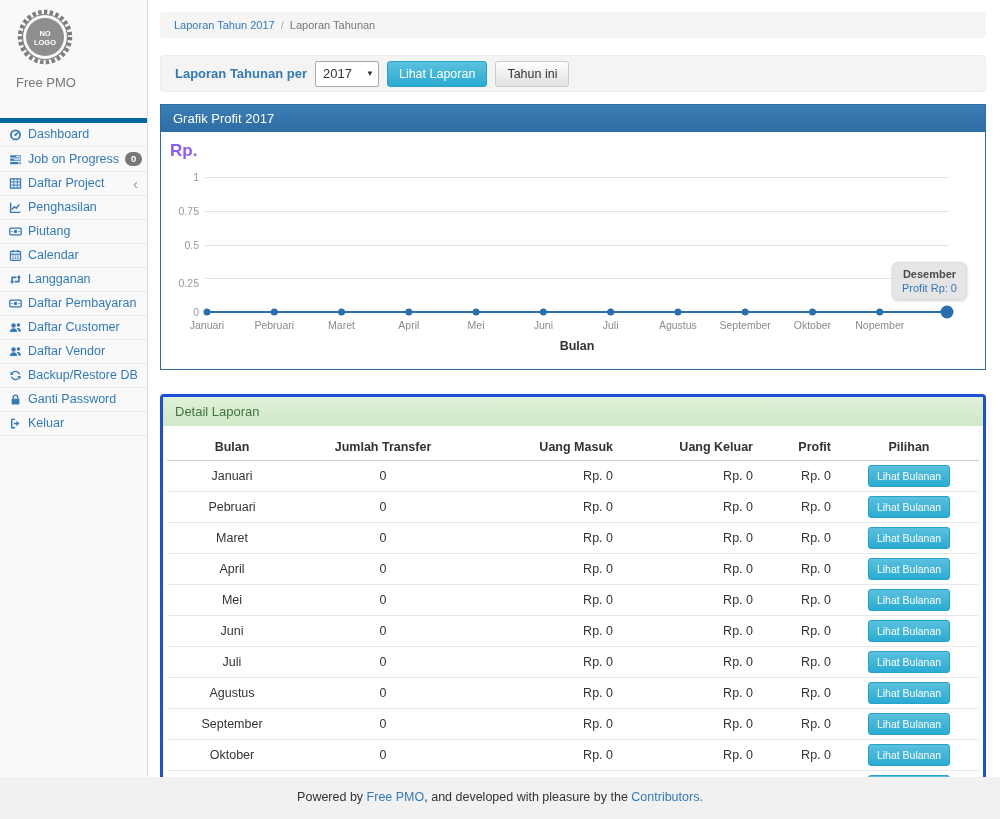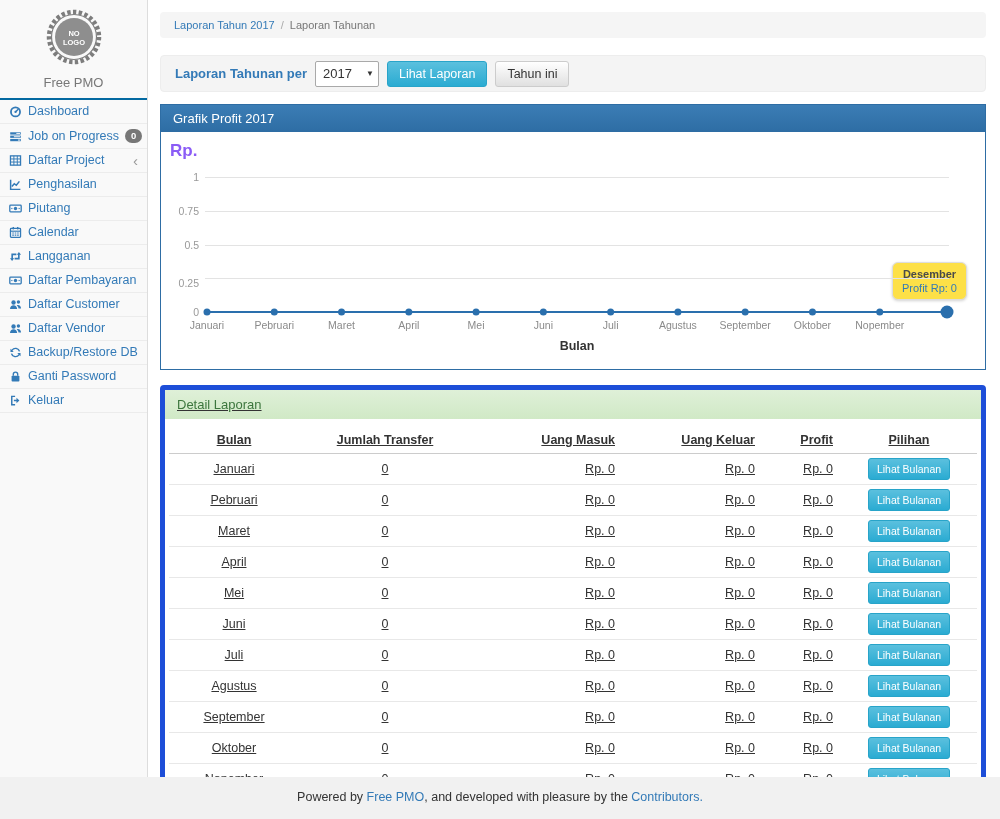--- a/index.html
+++ b/index.html
@@ -4,23 +4,23 @@
 <style>
   * { box-sizing: border-box; margin: 0; padding: 0; }
   html,body { width:1000px; height:819px; overflow:hidden; }
   body { font-family:"Liberation Sans", sans-serif; font-size:13px; color:#333; background:#fff; }
   a { text-decoration:none; }
 
   .app { display:flex; height:777px; overflow:hidden; }
 
   
   .sidebar { width:148px; flex:0 0 148px; background:#f9f9f9; border-right:1px solid #ddd; }
-  .logo-area { text-align:center; padding:8px 16px 8px; }
+  .logo-area { text-align:left; padding:8px 16px 8px; }
   .brand-name { color:#777; font-size:13px; margin-top:6px; }
-  .menu { list-style:none; border-top:2px solid #0369a1; }
+  .menu { list-style:none; border-top:5px solid #0369a1;margin-top:20px; }
   .menu li { display:flex; align-items:center; gap:6px; padding:5px 9px; border-bottom:1px solid #ececec; color:#337ab7; font-size:12.5px; cursor:pointer; line-height:13px; white-space:nowrap; }
   .menu .mi { width:13px; height:13px; flex:0 0 13px; display:inline-block; }
   .badge { margin-left:auto; background:#777; color:#fff; font-size:9.5px; font-weight:bold; padding:2px 6px; border-radius:10px; line-height:10px; }
   .chev { margin-left:auto; color:#999; font-size:15px; line-height:10px; }
 
   
   .main { flex:1; padding:12px 14px 0 12px; overflow:hidden; background:#fff; }
   .breadcrumb { background:#f5f5f5; border-radius:4px; padding:7px 14px; font-size:11px; color:#777; }
   .breadcrumb a { color:#337ab7; }
   .breadcrumb .sep { margin:0 6px; color:#aaa; }
@@ -37,26 +37,26 @@
   
   .chart-panel { margin-top:12px; border:1px solid #2e6da4; border-radius:0; overflow:hidden; }
   .chart-heading { background:linear-gradient(#3b7db5,#2e6da4); color:#fff; padding:6px 12px; font-size:13px; }
   .chart-body { position:relative; height:237px; background:#fff; }
   .y-axis-title { position:absolute; left:9px; top:9px; font-weight:bold; color:#8b5cf6; font-size:17px; }
   .gridline { position:absolute; left:44px; width:744px; height:1px; background:#e3e3e3; }
   .ytick { position:absolute; left:0; width:38px; text-align:right; font-size:10.5px; color:#999; }
   .xtick { position:absolute; top:187px; width:80px; margin-left:-40px; text-align:center; font-size:10.5px; color:#8a8a8a; }
   .x-axis-title { position:absolute; top:207px; left:416px; transform:translateX(-50%); font-weight:bold; font-size:12.5px; color:#333; }
   .chart-svg { position:absolute; left:0; top:0; }
-  .tooltip { position:absolute; right:18px; top:130px; background:#fde047; border:1px solid #ddd; border-radius:6px; padding:5px 9px; text-align:center; box-shadow:0 1px 3px rgba(0,0,0,.18); }
+  .tooltip { position:absolute; right:18px; top:130px; background:#e5e5e5; border:1px solid #ddd; border-radius:6px; padding:5px 9px; text-align:center; box-shadow:0 1px 3px rgba(0,0,0,.18); }
   .tooltip .tt-title { font-size:11px; font-weight:bold; color:#4a4a4a; }
   .tooltip .tt-value { font-size:11px; color:#337ab7; margin-top:2px; }
 
   
-  .detail-panel { margin-top:15px; border:5px solid #1d4ed8; border-radius:4px; overflow:hidden;text-decoration:underline; }
+  .detail-panel { margin-top:24px; border:3px solid #1d4ed8; border-radius:4px; overflow:hidden; }
   .detail-heading { background:linear-gradient(#dff0d8,#d0e9c6); color:#3c763d; padding:7px 12px; font-size:13px; }
   .detail-body { background:#fff; padding:8px 4px 12px; }
   table { width:100%; border-collapse:collapse; font-size:12.5px; }
   th { font-weight:bold; color:#333; padding:6px 8px; border-bottom:1px solid #ccc; }
   td { padding:4px 8px; border-top:1px solid #e8e8e8; color:#333; }
   tbody tr:first-child td { border-top:none; }
   .ta-c { text-align:center; }
   .ta-r { text-align:right; }
   .btn-xs { padding:2px 8px; font-size:10.5px; border-radius:3px; }
 

